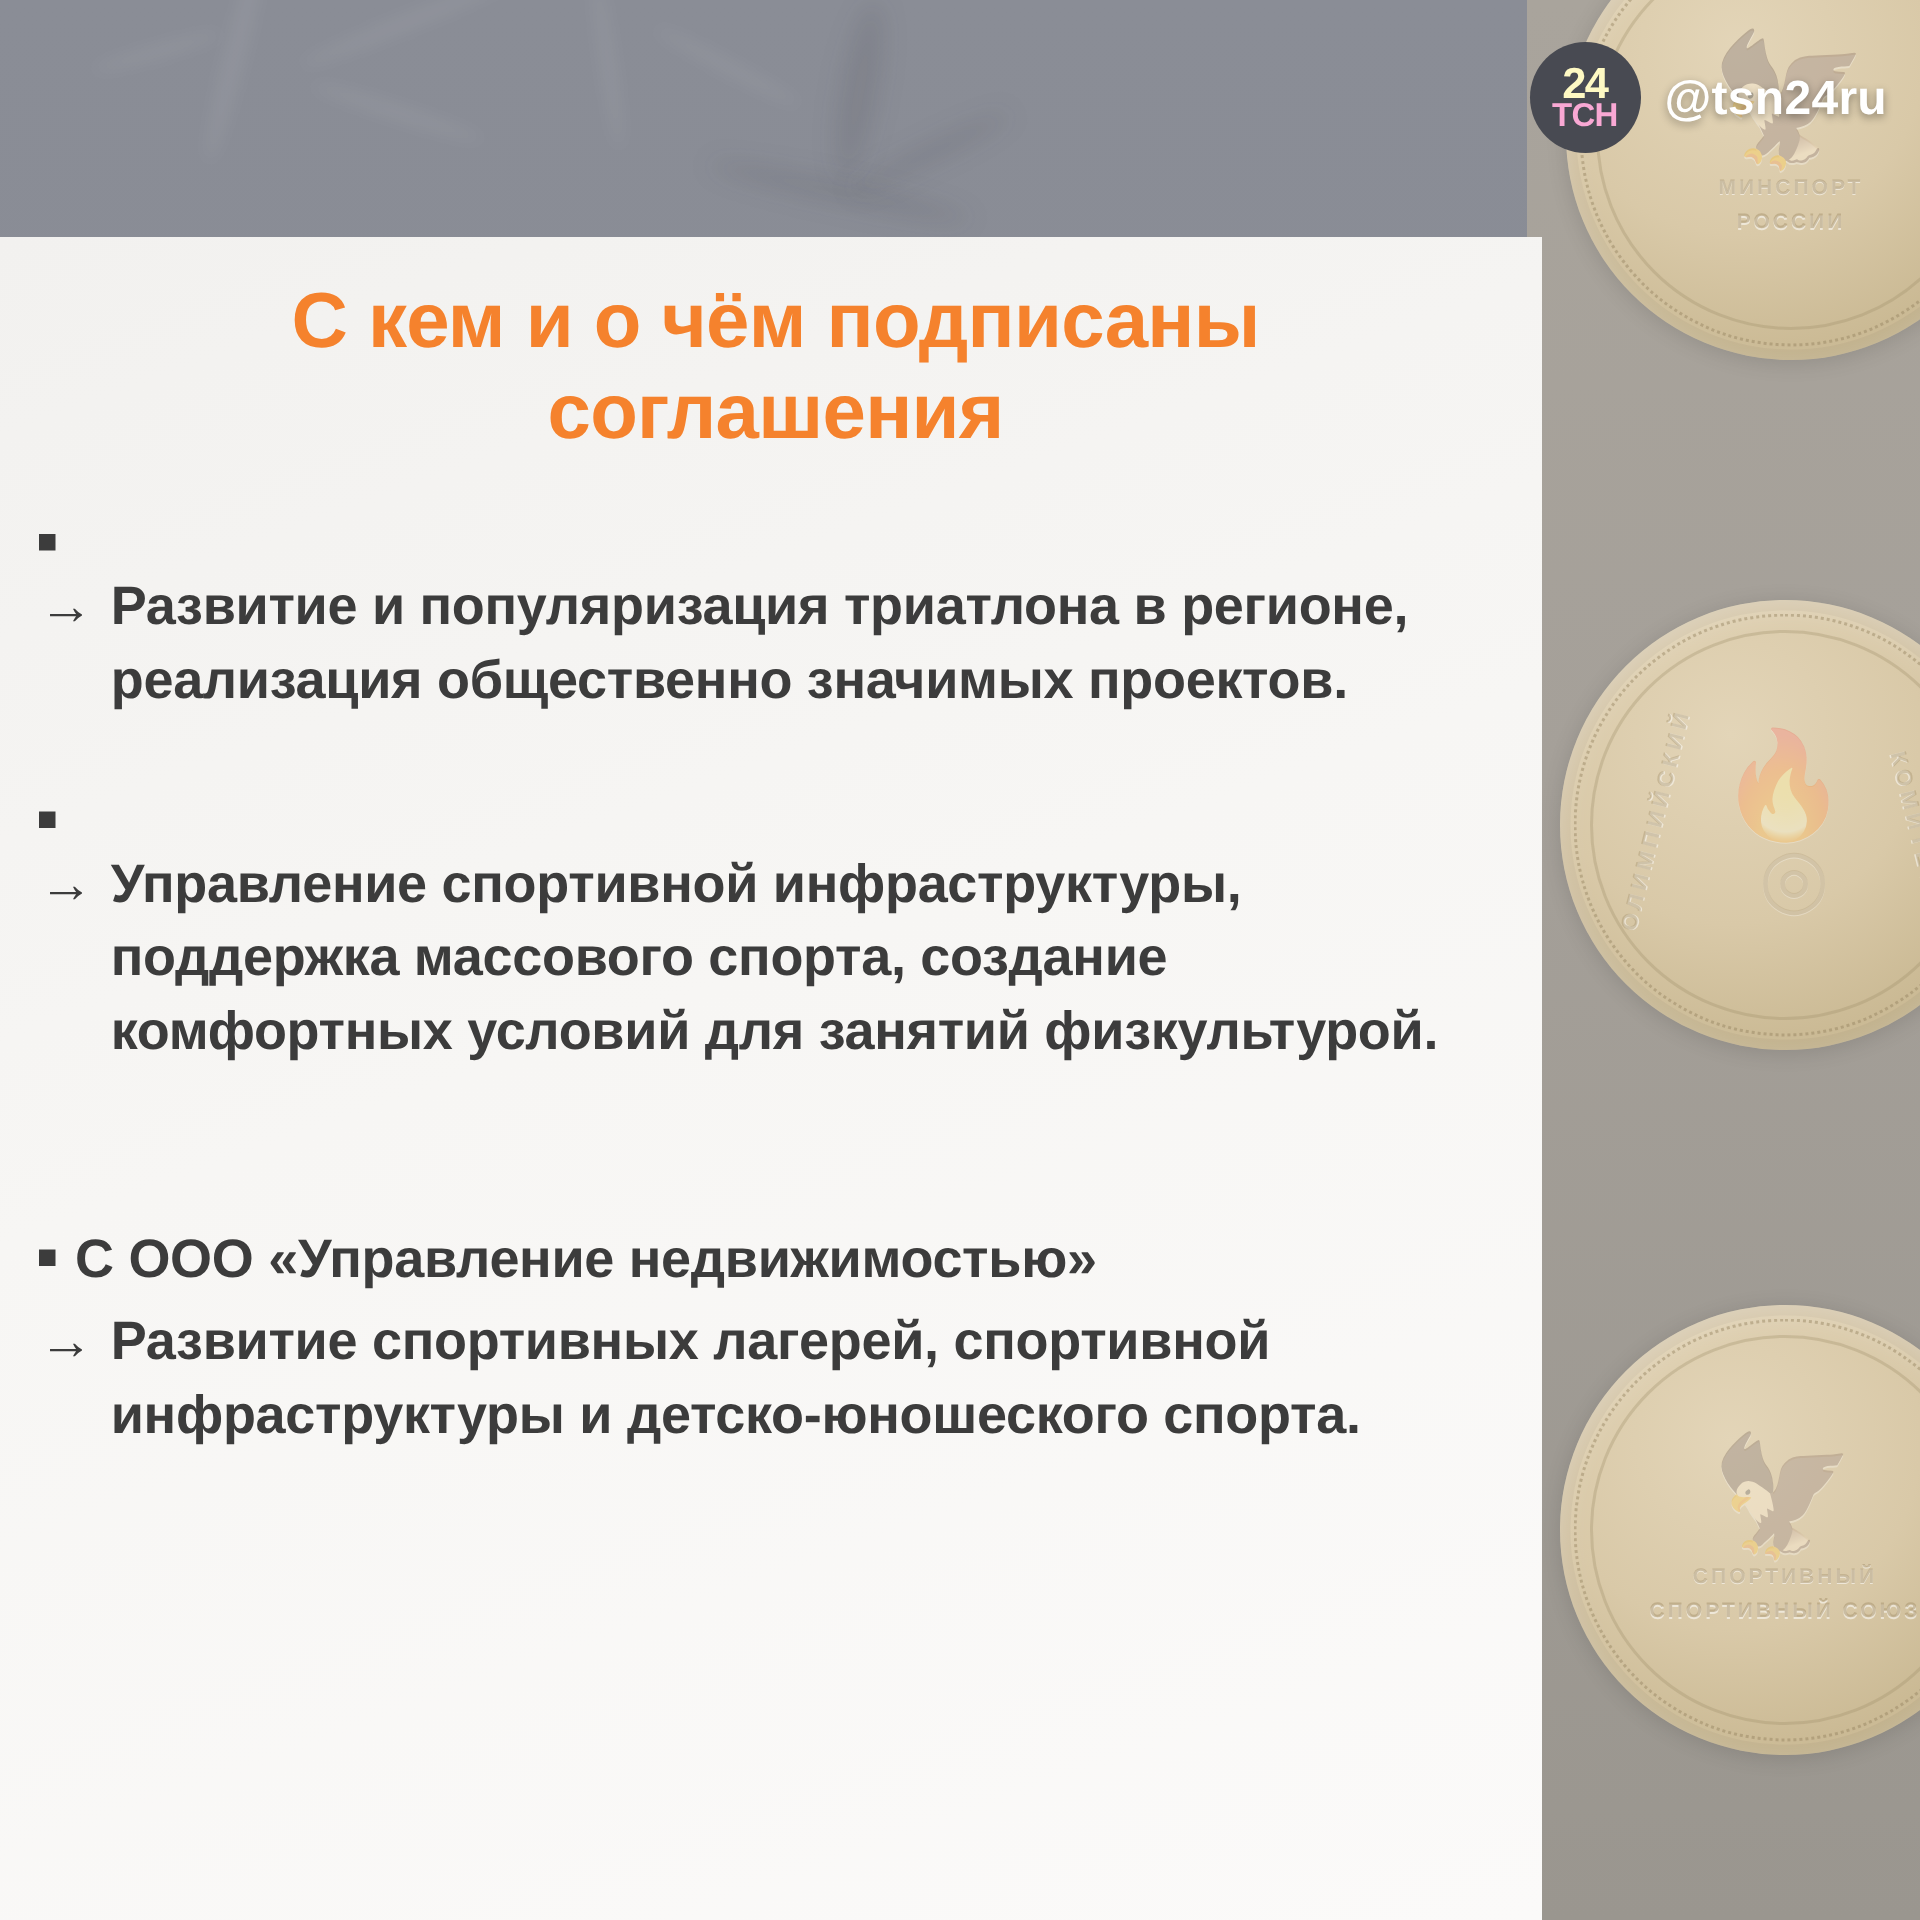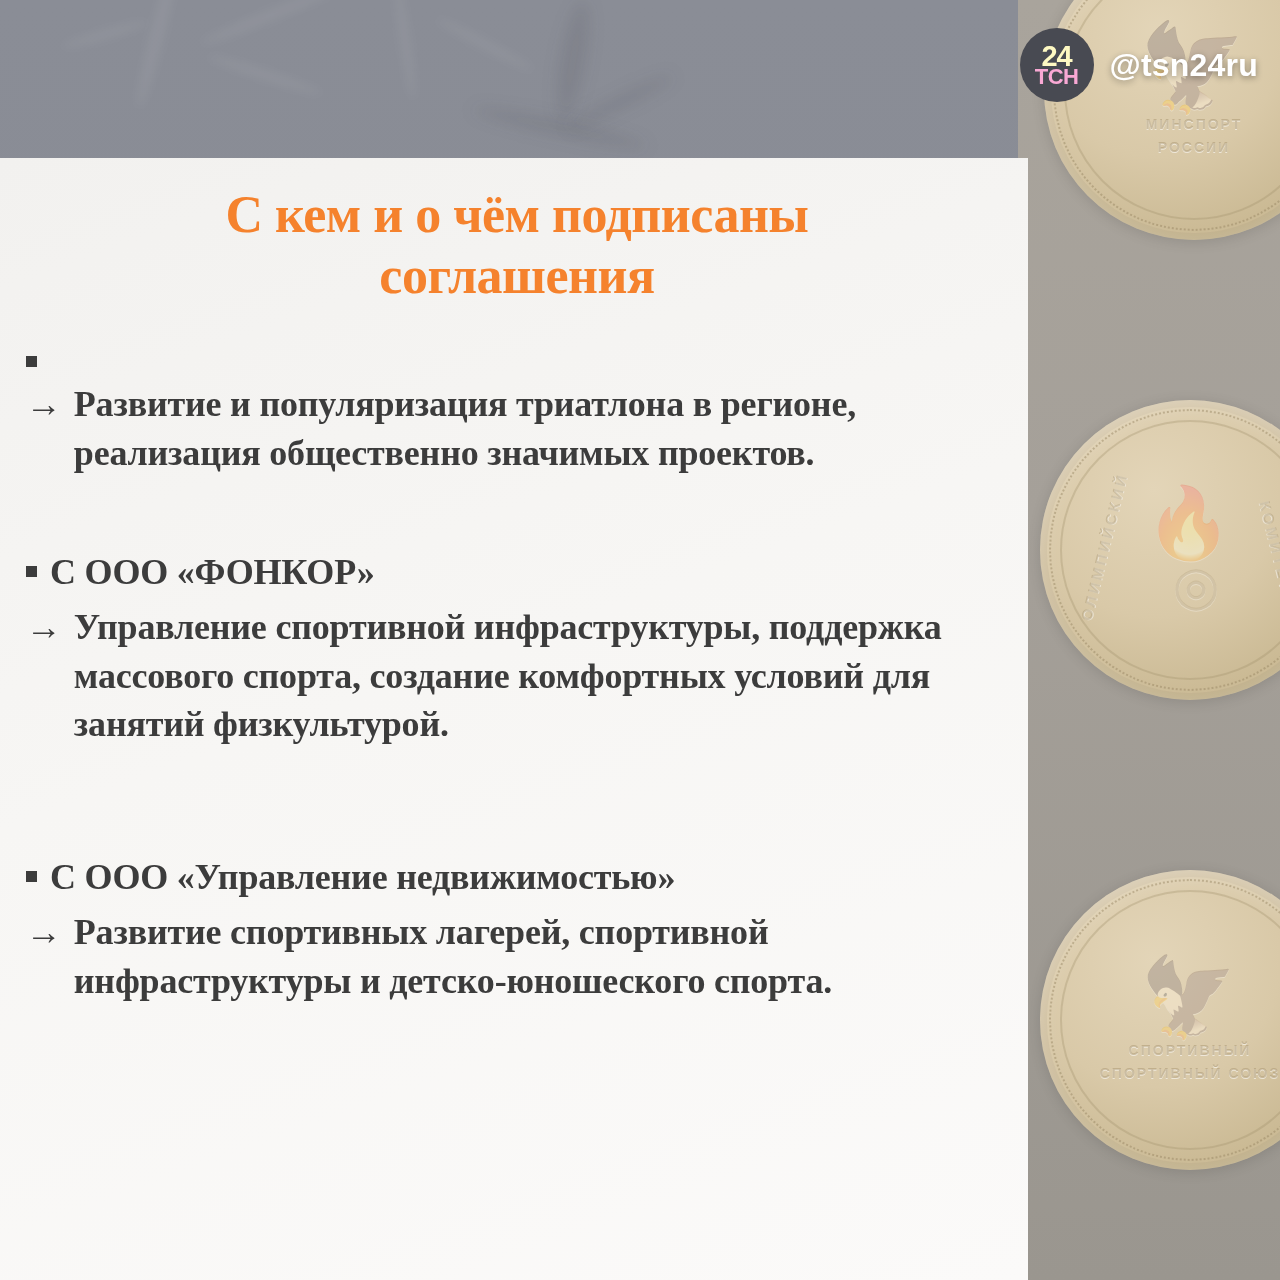--- a/index.html
+++ b/index.html
@@ -130,21 +130,20 @@
     left: 0;
     top: 158px;
     width: 1028px;
     height: 1122px;
     background: linear-gradient(160deg, #F2F1EF 0%, #F7F6F4 45%, #FBFAF9 100%);
   }
 
   .card-inner {
     padding: 26px 20px 0 26px;
     height: 100%;
-    font-family: Liberation Serif, serif;
   }
 
   .headline {
     color: #F5822D;
     font-weight: bold;
     font-size: 52px;
     line-height: 1.18;
     text-align: center;
     padding: 0 70px;
     letter-spacing: -0.5px;
@@ -297,21 +296,20 @@
           </div>
           <div class="block-desc">
             <span class="arrow-glyph">→</span>
             <span>Развитие и популяризация триатлона в регионе, реализация общественно значимых проектов.</span>
           </div>
         </div>
 
         <div class="block wide-gap">
           <div class="block-title">
             <span class="bullet-sq"></span>
-            <span>С ООО «ФОНКОР»</span>
           </div>
           <div class="block-desc">
             <span class="arrow-glyph">→</span>
             <span>Управление спортивной инфраструктуры, поддержка массового спорта, создание комфортных условий для занятий физкультурой.</span>
           </div>
         </div>
 
         <div class="block">
           <div class="block-title">
             <span class="bullet-sq"></span>

